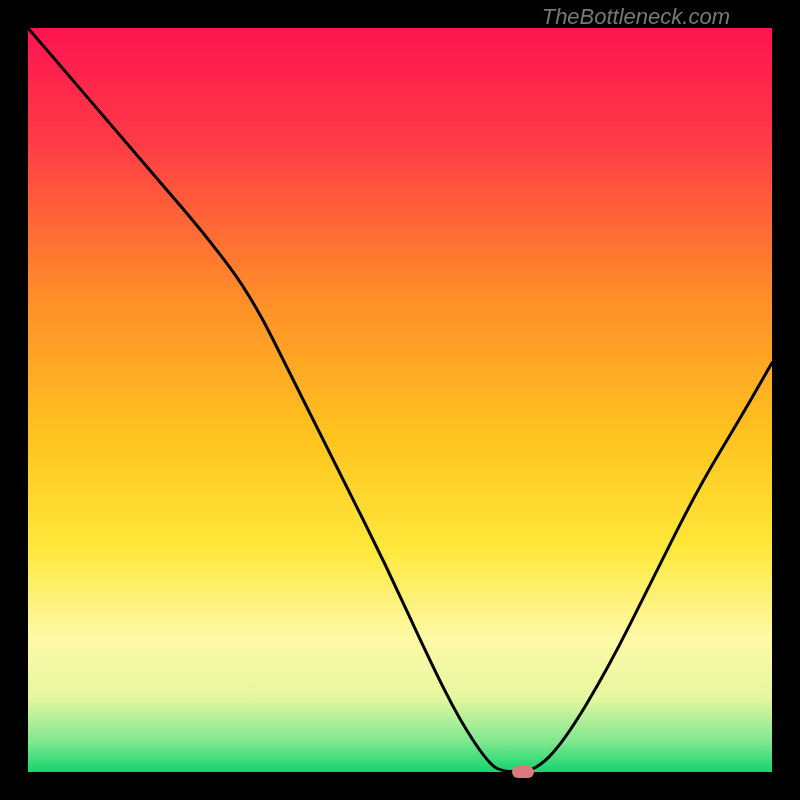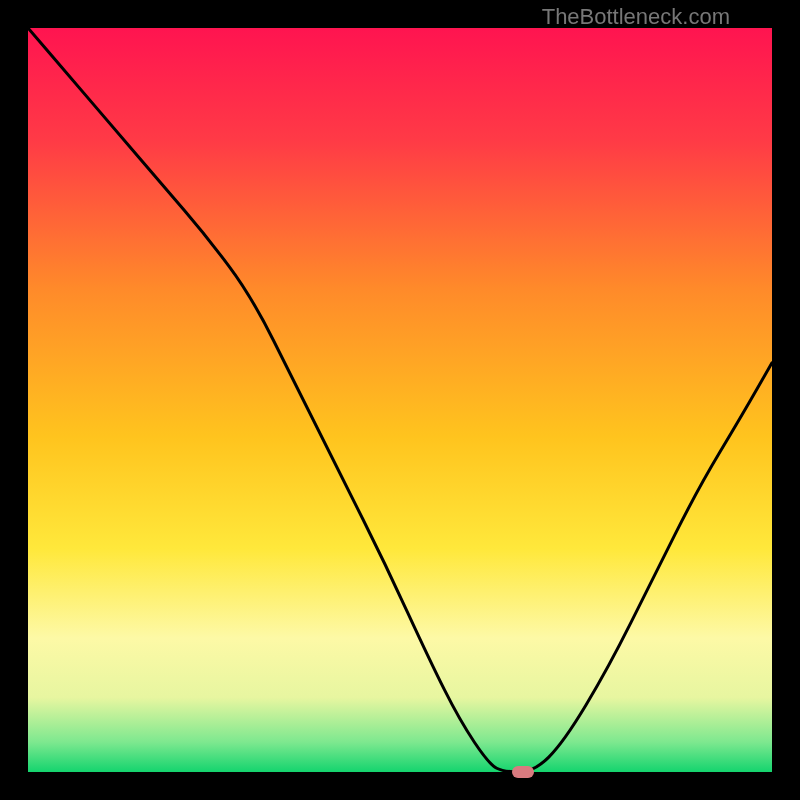--- a/index.html
+++ b/index.html
@@ -9,20 +9,21 @@
     width: 800px;
     height: 800px;
     position: relative;
     font-family: Arial, sans-serif;
   }
   .container {
     position: relative;
     width: 748px;
     height: 800px;
     background: #000;
+    font-style: italic;
   }
   .watermark {
     position: absolute;
     top: 4px;
     right: 18px;
     color: #777;
     font-size: 22px;
     font-weight: 500;
     z-index: 10;
   }

